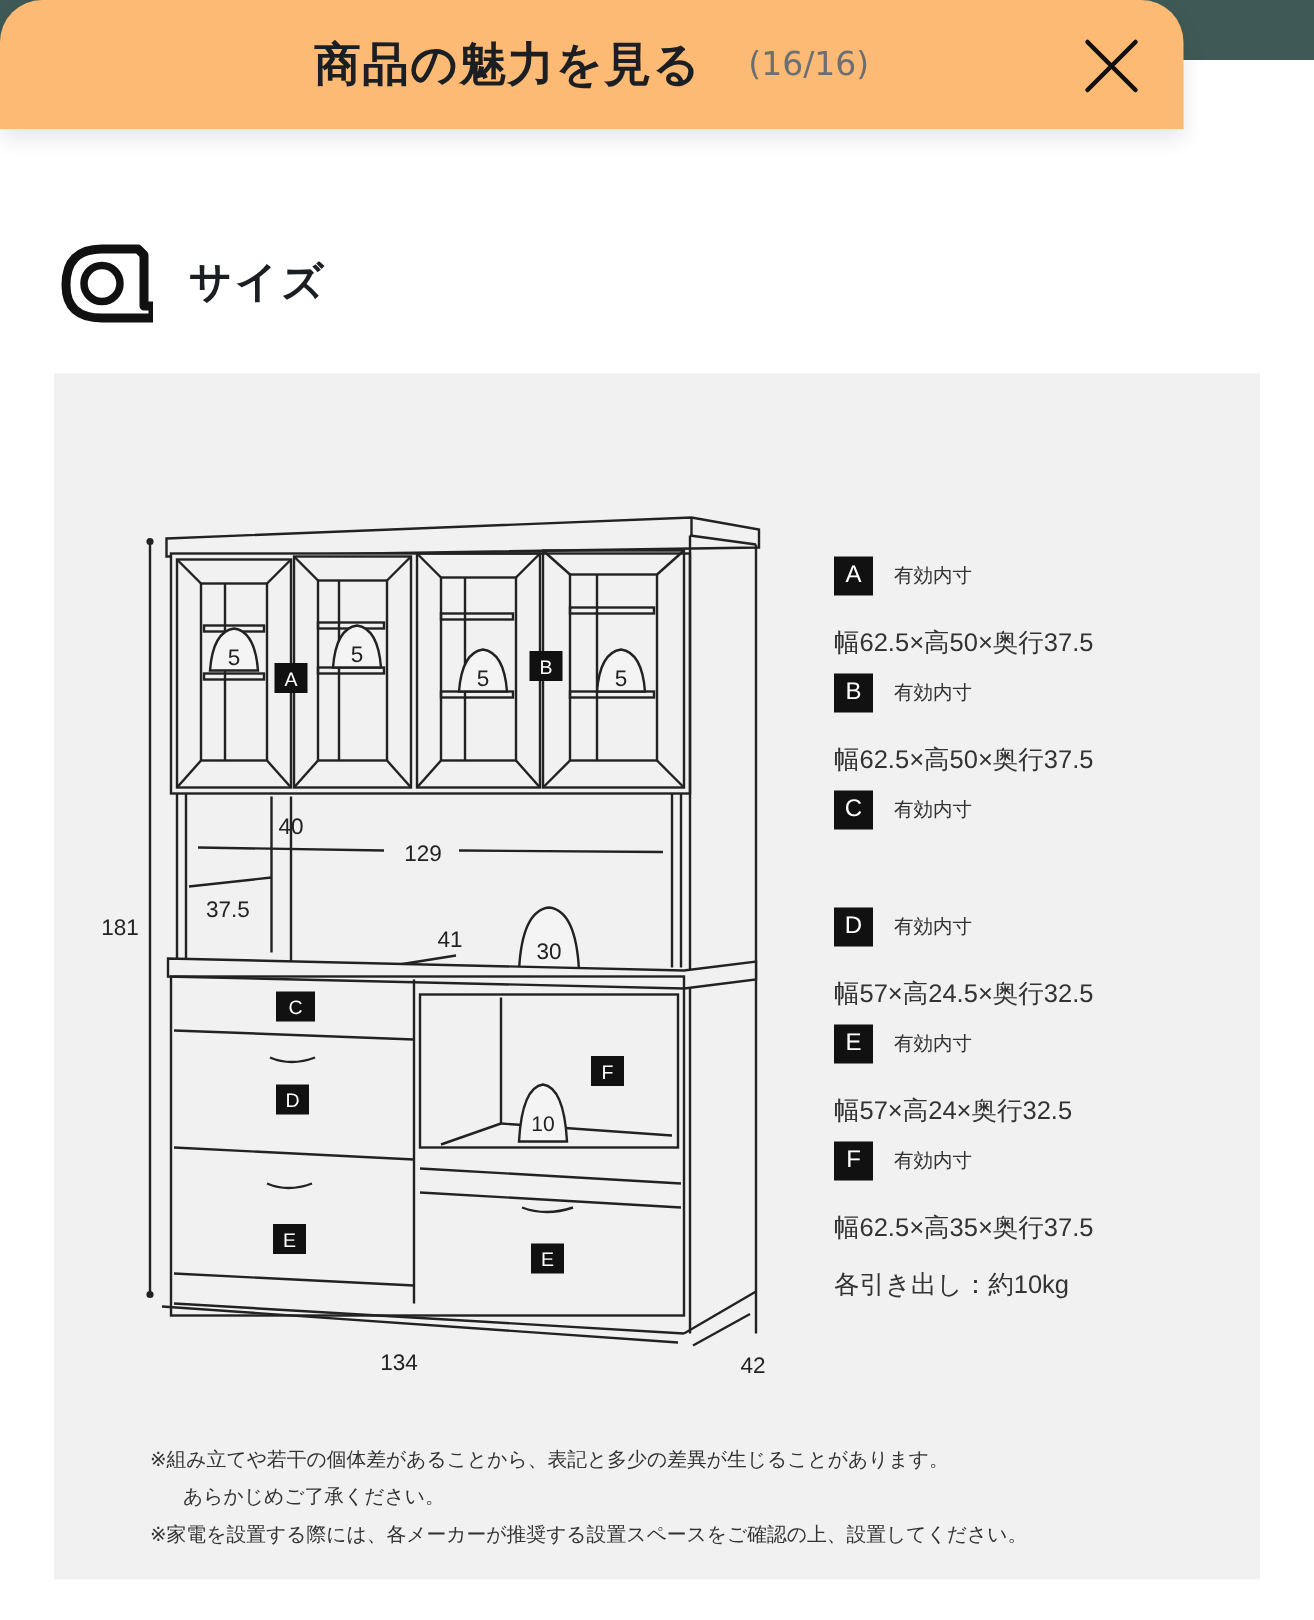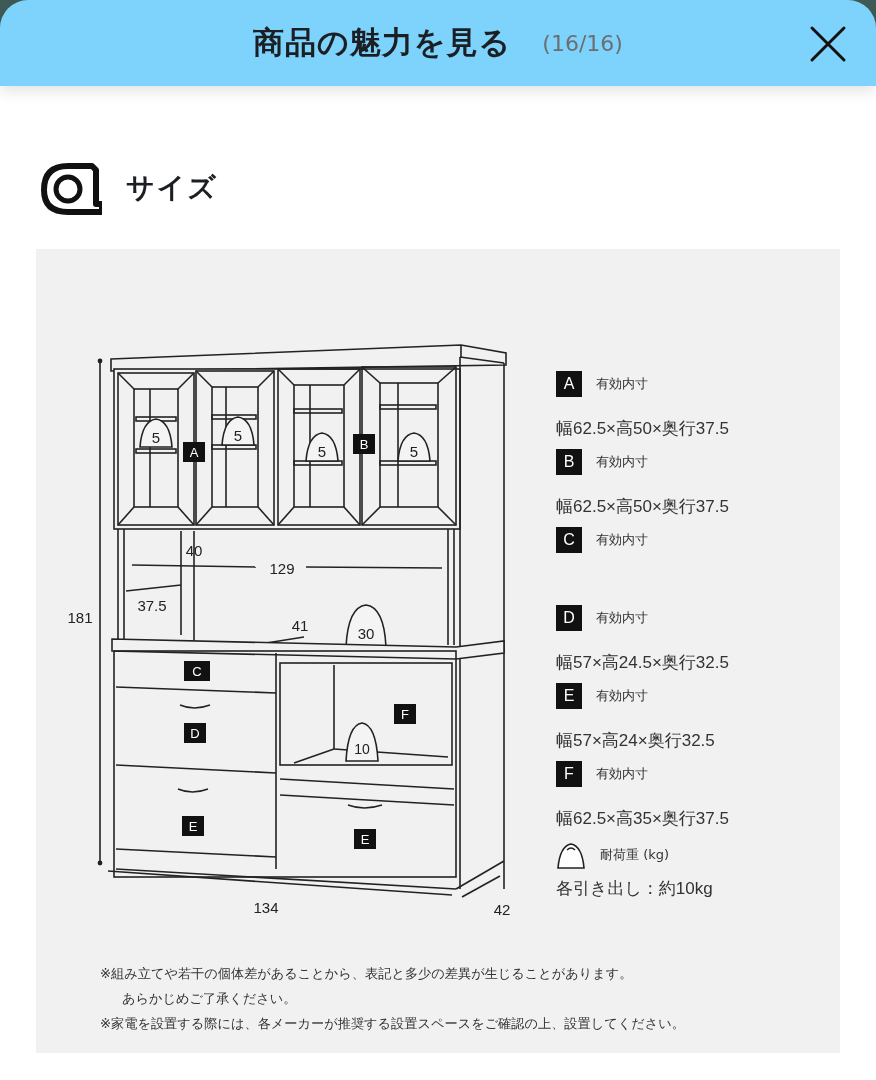--- a/index.html
+++ b/index.html
@@ -1,19 +1,19 @@
 <!DOCTYPE html>
 <html><head>
 <meta charset="utf-8">
 <style>
   html, body { margin:0; padding:0; }
   body { width:876px; height:1080px; background:#ffffff; position:relative; overflow:hidden;
          font-family:"DejaVu Sans","Liberation Sans",sans-serif; color:#1f2328; }
   .corner-bg { position:absolute; top:0; left:0; width:876px; height:40px; background:#3f5a56; }
-  .header { position:absolute; top:0; left:0; width:876px; height:86px; background:#7dd3fc;
+  .header { position:absolute; top:0; left:0; width:789px; height:86px; background:#fdba74;
             border-radius:28px 28px 0 0; box-shadow:0 6px 14px rgba(0,0,0,0.10); z-index:2; }
   .header-title-wrap { position:absolute; left:0; right:0; top:22px; text-align:center; }
   .header-title { font-size:31px; font-weight:bold; color:#1b1f23; letter-spacing:1px; vertical-align:middle; }
   .header-count { font-size:22px; color:#6b6f73; margin-left:26px; vertical-align:middle; }
   .close-btn { position:absolute; right:28px; top:24px; width:40px; height:40px; cursor:pointer; }
   .section-head { position:absolute; left:40px; top:160px; height:56px; display:flex; align-items:center; }
   .tape-icon { width:62px; height:56px; }
   .section-title { font-size:28px; font-weight:bold; margin-left:24px; color:#1b1f23; letter-spacing:2px; }
   .panel { position:absolute; left:36px; top:249px; width:804px; height:804px; background:#f1f1f1; }
   .diagram { position:absolute; left:0; top:0; }
@@ -222,27 +222,20 @@
       <div class="legend-dims">幅57×高24×奥行32.5</div>
     </div>
     <div class="legend-item">
       <div class="legend-row">
           <span class="badge">F</span>
           <span class="legend-label">有効内寸</span>
         </div>
       <div class="legend-dims">幅62.5×高35×奥行37.5</div>
     </div>
     <div class="legend-item">
-      <div class="weight-row">
-        <svg class="weight-icon" viewBox="0 0 30 30">
-          <path d="M2 28 Q4 6 15 4 Q26 6 28 28 Z" fill="#fff" stroke="#222" stroke-width="1.6"></path>
-          <path d="M11 10 Q15 6 19 10" fill="none" stroke="#222" stroke-width="1.4"></path>
-        </svg>
-        <span class="legend-label">耐荷重 (kg)</span>
-      </div>
       <div class="legend-dims" style="margin-top:6px;">各引き出し：約10kg</div>
     </div>
   </div>
 
   <div class="notes">
     <div>※組み立てや若干の個体差があることから、表記と多少の差異が生じることがあります。</div>
     <div class="indent">あらかじめご了承ください。</div>
     <div>※家電を設置する際には、各メーカーが推奨する設置スペースをご確認の上、設置してください。</div>
   </div>
 </div>

